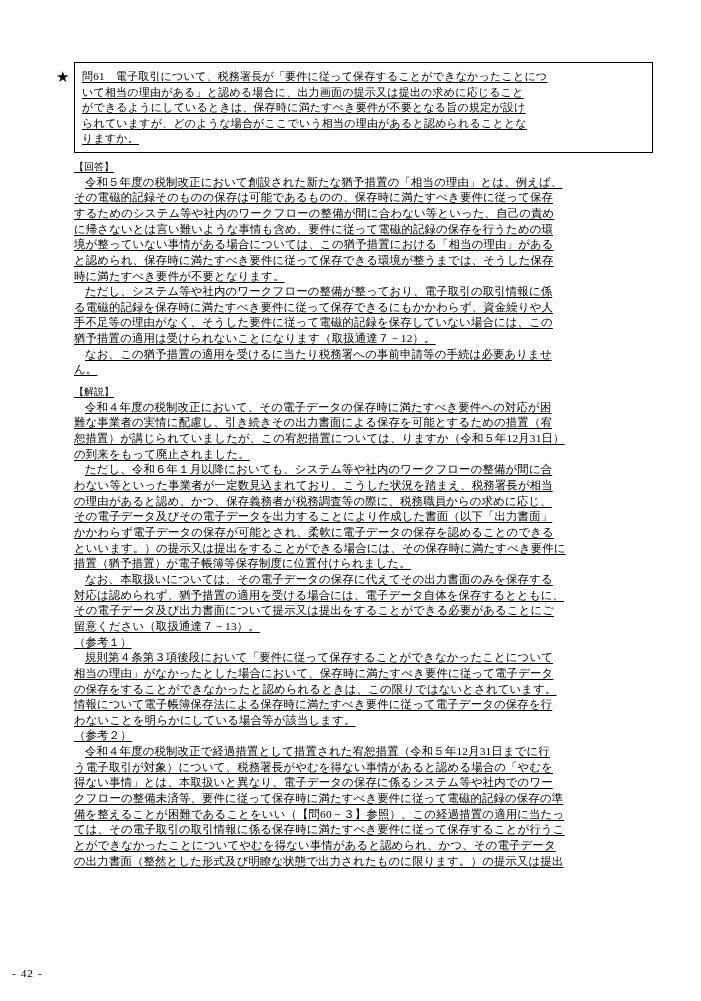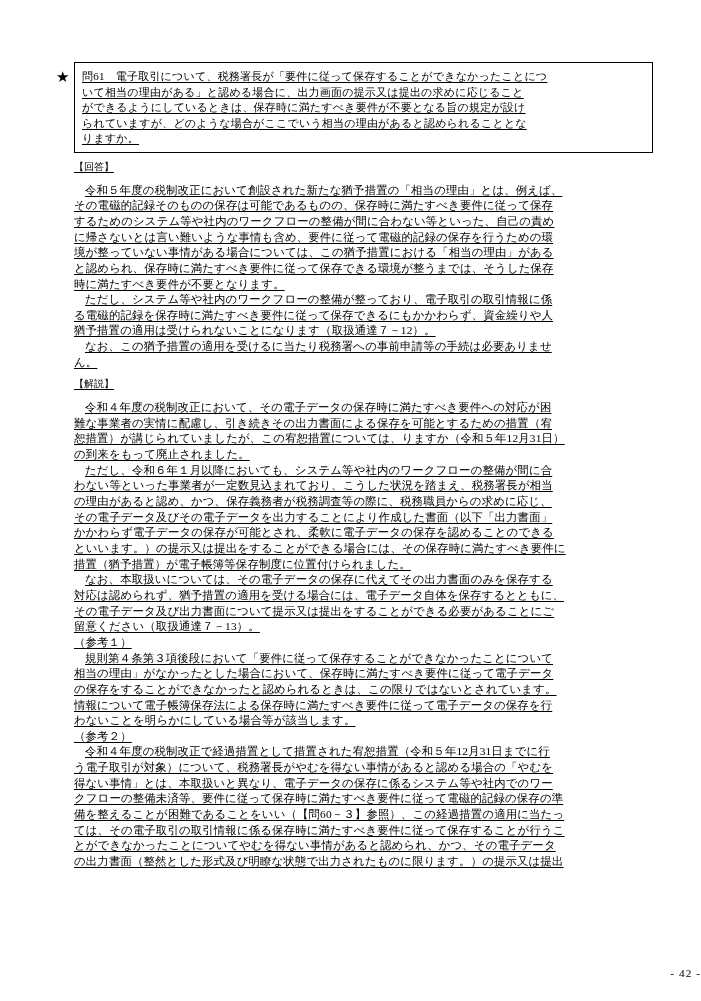--- a/index.html
+++ b/index.html
@@ -51,39 +51,38 @@
   .section-head {
     margin-top: 6px;
     margin-left: 26px;
     font-size: 10px;
     line-height: 15.6px;
     text-decoration: underline;
     text-underline-offset: 2px;
   }
   .body-block {
     margin-left: 26px;
-    margin-top: 8px;
   }
   .p-line {
     font-size: 11.4px;
     line-height: 15.65px;
     letter-spacing: 0.15px;
     text-decoration: underline;
     text-underline-offset: 2px;
     white-space: pre;
   }
   .p-line.indent {
     text-indent: 11px;
   }
   .footer {
     position: absolute;
     left: 12px;
     right: 0;
     bottom: 22px;
-    text-align: right;
+    text-align: left;
     font-size: 11.4px;
     letter-spacing: 1px;
   }
 </style>
 </head>
 <body>
 
 <div class="page">
 
   <div class="star-marker">★</div>
@@ -102,20 +101,21 @@
     <div class="p-line indent">令和５年度の税制改正において創設された新たな猶予措置の「相当の理由」とは、例えば、</div>
     <div class="p-line">その電磁的記録そのものの保存は可能であるものの、保存時に満たすべき要件に従って保存</div>
     <div class="p-line">するためのシステム等や社内のワークフローの整備が間に合わない等といった、自己の責め</div>
     <div class="p-line">に帰さないとは言い難いような事情も含め、要件に従って電磁的記録の保存を行うための環</div>
     <div class="p-line">境が整っていない事情がある場合については、この猶予措置における「相当の理由」がある</div>
     <div class="p-line">と認められ、保存時に満たすべき要件に従って保存できる環境が整うまでは、そうした保存</div>
     <div class="p-line">時に満たすべき要件が不要となります。</div>
 
     <div class="p-line indent">ただし、システム等や社内のワークフローの整備が整っており、電子取引の取引情報に係</div>
     <div class="p-line">る電磁的記録を保存時に満たすべき要件に従って保存できるにもかかわらず、資金繰りや人</div>
+    <div class="p-line">手不足等の理由がなく、そうした要件に従って電磁的記録を保存していない場合には、この</div>
     <div class="p-line">猶予措置の適用は受けられないことになります（取扱通達７－12）。</div>
 
     <div class="p-line indent">なお、この猶予措置の適用を受けるに当たり税務署への事前申請等の手続は必要ありませ</div>
     <div class="p-line">ん。</div>
   </div>
 
   <div class="section-head">【解説】</div>
 
   <div class="body-block">
     <div class="p-line indent">令和４年度の税制改正において、その電子データの保存時に満たすべき要件への対応が困</div>

